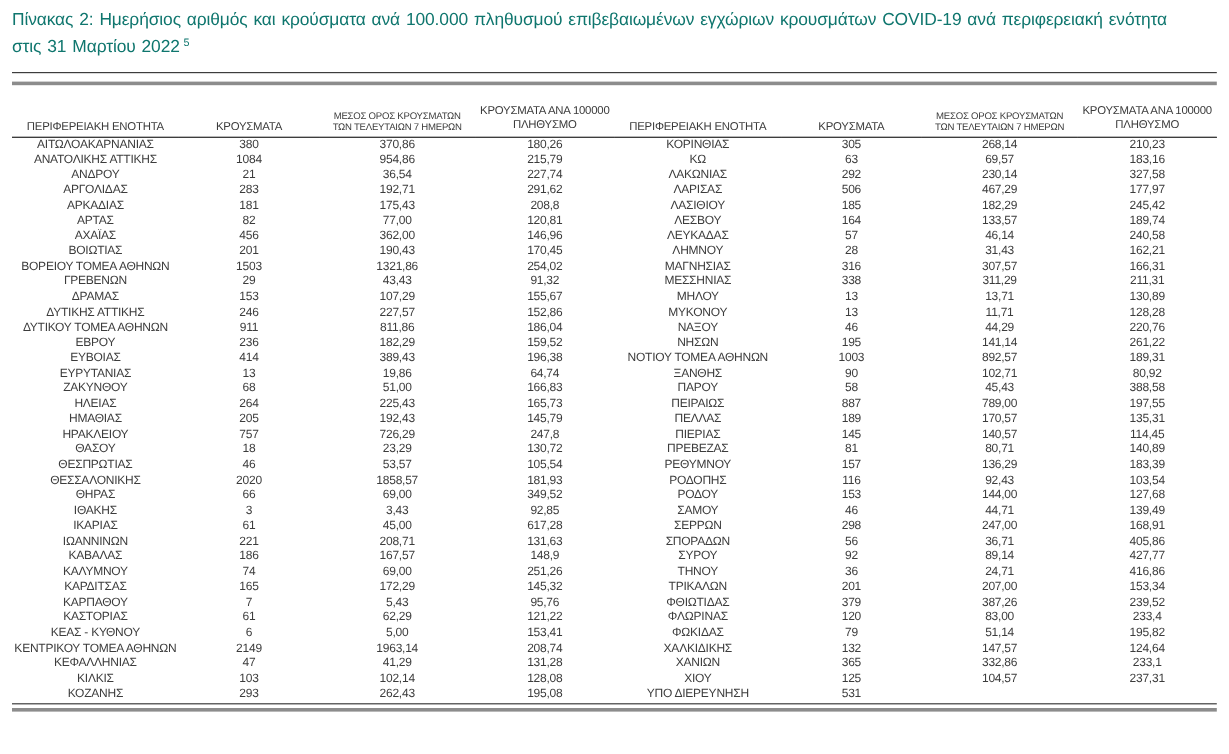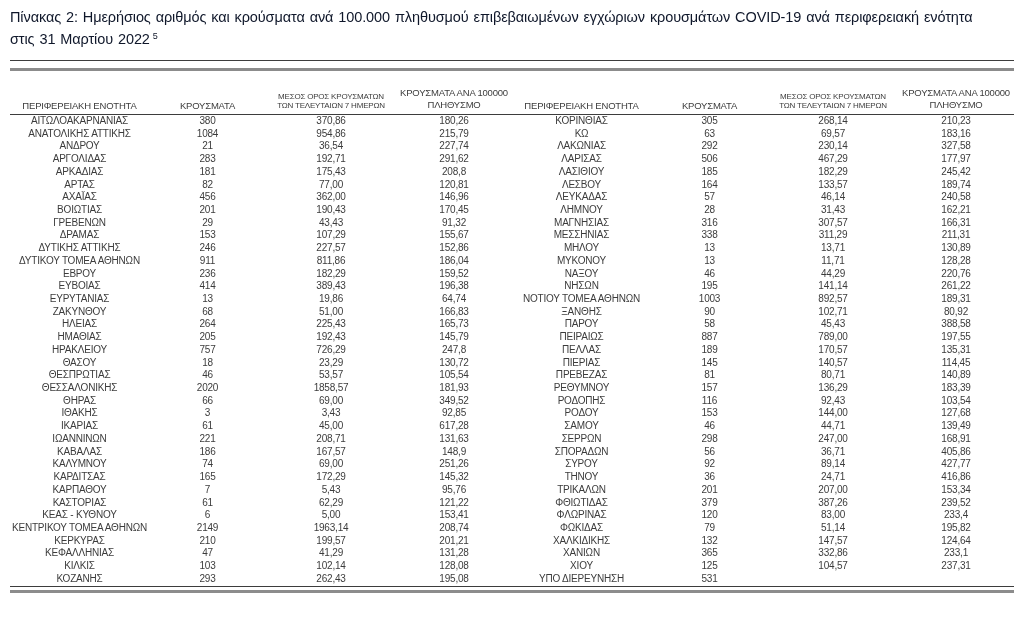--- a/index.html
+++ b/index.html
@@ -11,21 +11,21 @@
     overflow: hidden;
     font-family: "Liberation Sans", sans-serif;
   }
   .page {
     box-sizing: border-box;
     width: 1024px;
     height: 628px;
     padding: 6px 10px 0 10px;
   }
   .doc-title {
-    color: #0f172a;
+    color: #0f766e;
     font-size: 14.5px;
     line-height: 1.55;
     max-width: 968px;
     letter-spacing: -0.1px;
     word-spacing: 1px;
   }
   .doc-title sup {
     font-size: 9px;
     vertical-align: super;
     margin-left: 3px;
@@ -165,20 +165,26 @@
             <td>362,00</td>
             <td>146,96</td>
           </tr>
           <tr>
             <td>ΒΟΙΩΤΙΑΣ</td>
             <td>201</td>
             <td>190,43</td>
             <td>170,45</td>
           </tr>
           <tr>
+            <td>ΒΟΡΕΙΟΥ ΤΟΜΕΑ ΑΘΗΝΩΝ</td>
+            <td>1503</td>
+            <td>1321,86</td>
+            <td>254,02</td>
+          </tr>
+          <tr>
             <td>ΓΡΕΒΕΝΩΝ</td>
             <td>29</td>
             <td>43,43</td>
             <td>91,32</td>
           </tr>
           <tr>
             <td>ΔΡΑΜΑΣ</td>
             <td>153</td>
             <td>107,29</td>
             <td>155,67</td>
@@ -313,26 +319,20 @@
             <td>ΚΕΑΣ - ΚΥΘΝΟΥ</td>
             <td>6</td>
             <td>5,00</td>
             <td>153,41</td>
           </tr>
           <tr>
             <td>ΚΕΝΤΡΙΚΟΥ ΤΟΜΕΑ ΑΘΗΝΩΝ</td>
             <td>2149</td>
             <td>1963,14</td>
             <td>208,74</td>
-          </tr>
-          <tr>
-            <td>ΚΕΡΚΥΡΑΣ</td>
-            <td>210</td>
-            <td>199,57</td>
-            <td>201,21</td>
           </tr>
           <tr>
             <td>ΚΕΦΑΛΛΗΝΙΑΣ</td>
             <td>47</td>
             <td>41,29</td>
             <td>131,28</td>
           </tr>
           <tr>
             <td>ΚΙΛΚΙΣ</td>
             <td>103</td>

